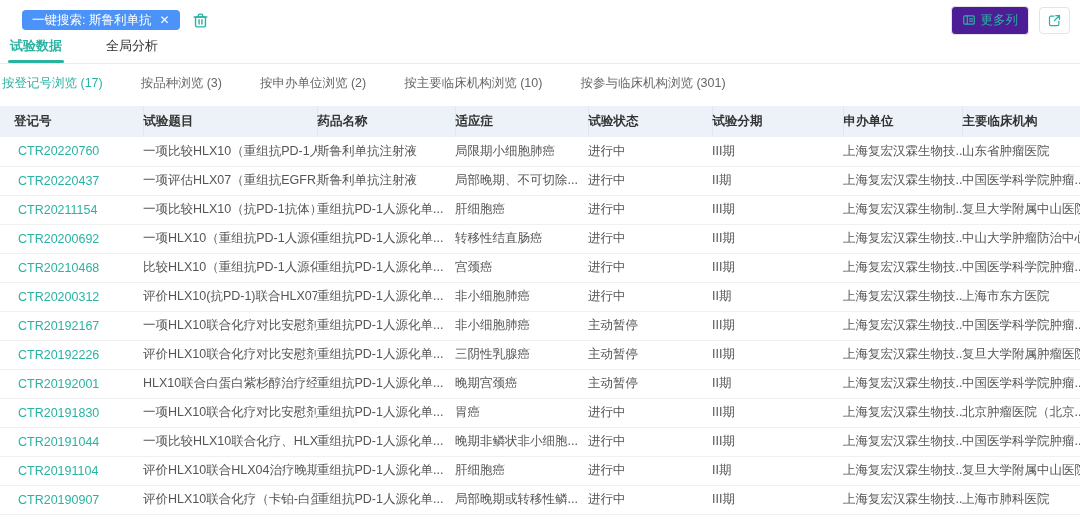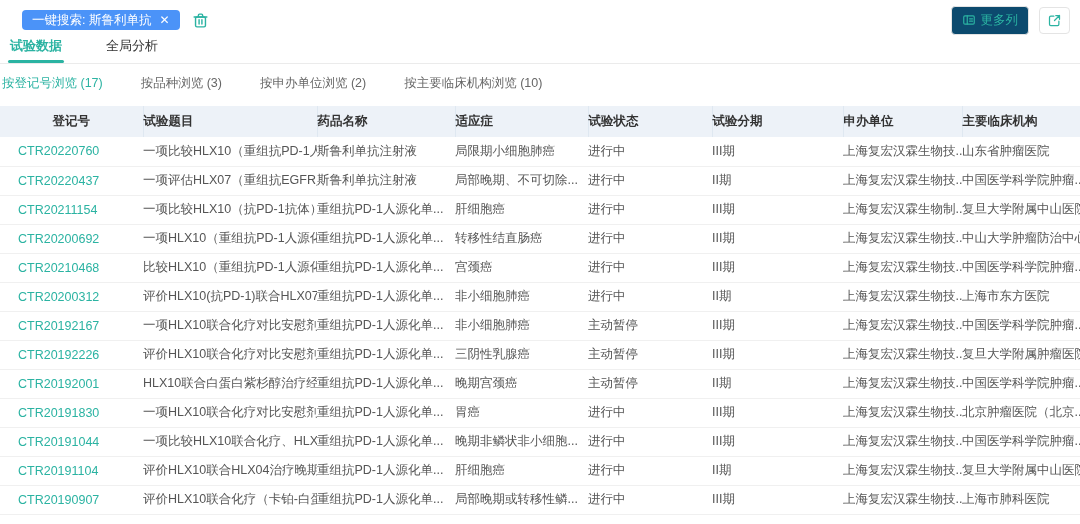--- a/index.html
+++ b/index.html
@@ -17,39 +17,39 @@
   
   .topbar{display:flex;align-items:center;justify-content:space-between;
     padding:7px 10px 5px 22px;height:38px;}
   .topbar-left{display:flex;align-items:center;gap:12px;}
   .search-tag{display:inline-flex;align-items:center;gap:8px;background:var(--tag-blue);
     color:#fff;font-size:12.5px;border-radius:4px;padding:4px 10px;line-height:1;cursor:pointer;}
   .search-tag .close{font-size:12px;font-weight:bold;cursor:pointer;}
   .icon-btn{display:inline-flex;align-items:center;justify-content:center;cursor:pointer;background:none;border:none;}
   .topbar-right{display:flex;align-items:center;gap:10px;}
   .more-cols-btn{display:inline-flex;align-items:center;gap:5px;border:1px solid #e4e4e4;
-    border-radius:4px;background:#0c4a6e;color:var(--teal);font-size:12.5px;
+    border-radius:4px;background:#4c1d95;color:var(--teal);font-size:12.5px;
     padding:5px 10px;cursor:pointer;font-family:inherit;}
   .ext-btn{border:1px solid #e4e4e4;border-radius:4px;background:#fff;padding:5px 7px;cursor:pointer;}
   
   .tabs{display:flex;gap:44px;padding:0 10px;border-bottom:1px solid var(--border-light);height:26px;}
   .tab{font-size:13px;color:var(--text-dark);cursor:pointer;padding-bottom:8px;position:relative;line-height:1.2;}
   .tab.active{color:var(--teal);font-weight:bold;}
   .tab.active::after{content:"";position:absolute;left:-2px;right:-2px;bottom:0;height:3px;
     background:var(--teal);border-radius:2px;}
   
   .filters{display:flex;gap:38px;padding:11px 2px 10px 2px;}
   .filter{font-size:12.5px;color:#666;cursor:pointer;white-space:nowrap;}
   .filter.active{color:var(--teal);}
   
   table{border-collapse:collapse;table-layout:fixed;width:1080px;margin-top:4px;}
   thead th{background:var(--header-bg);font-size:12.5px;font-weight:bold;color:var(--text-dark);
     text-align:left;height:31px;padding:0 8px 0 0;border-right:1px solid #dfe8f1;}
   thead th:last-child{border-right:none;}
-  thead th:first-child{padding-left:8px;text-align:center;}
+  thead th:first-child{padding-left:14px;}
   tbody td{font-size:12.5px;color:var(--text-cell);height:29px;padding:0 8px 0 0;
     border-bottom:1px solid var(--row-border);white-space:nowrap;overflow:hidden;}
   tbody td:first-child{padding-left:18px;}
   td.reg a{color:var(--teal);text-decoration:none;cursor:pointer;}
   svg{display:block;}
 </style>
 </head>
 <body>
 
 <div class="topbar">
@@ -91,20 +91,21 @@
 <div class="tabs" id="tabs">
     <div class="tab active">试验数据</div>
     <div class="tab">全局分析</div>
   </div>
 
 <div class="filters" id="filters">
     <div class="filter active">按登记号浏览 (17)</div>
     <div class="filter">按品种浏览 (3)</div>
     <div class="filter">按申办单位浏览 (2)</div>
     <div class="filter">按主要临床机构浏览 (10)</div>
+    <div class="filter">按参与临床机构浏览 (301)</div>
   </div>
 
 <table>
   <colgroup id="cols">
       <col style="width: 143px;">
       <col style="width: 174px;">
       <col style="width: 138px;">
       <col style="width: 133px;">
       <col style="width: 124px;">
       <col style="width: 131px;">

